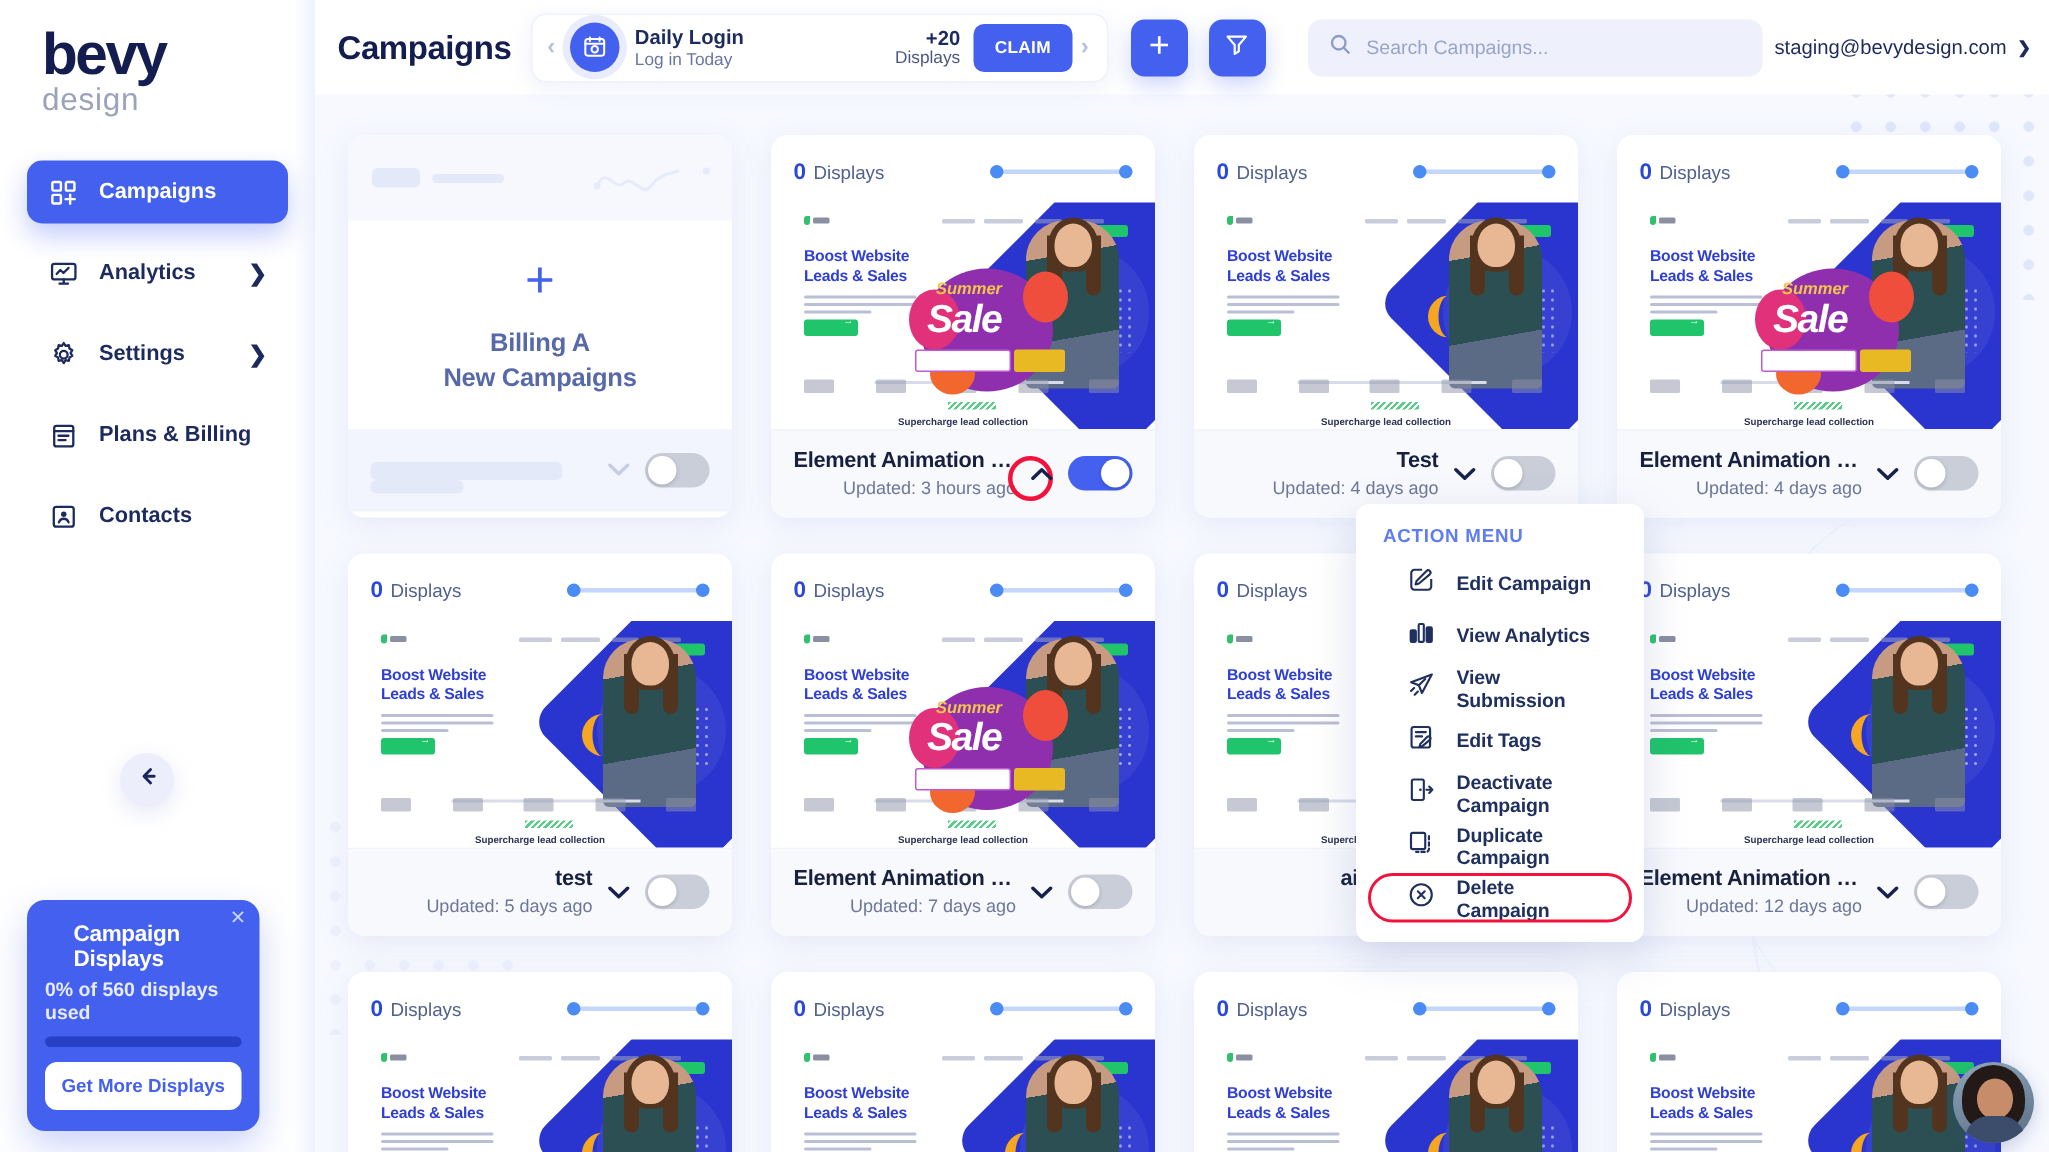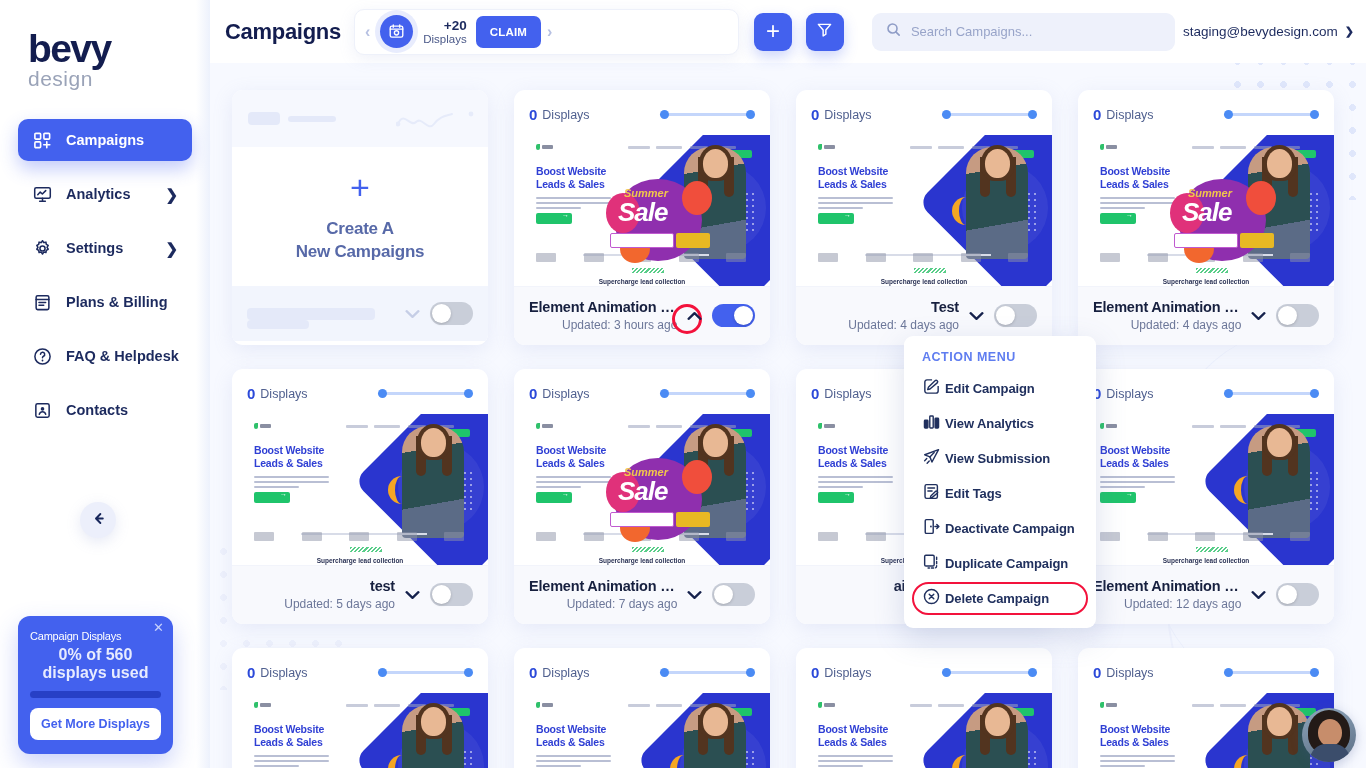--- a/index.html
+++ b/index.html
@@ -14,21 +14,21 @@
   
   .sidebar {
     position: absolute; left: 0; top: 0; width: 210px; height: 768px;
     background: #ffffff; z-index: 30;
   }
   .sidebar:after{
     content:""; position:absolute; right:0; top:0; width:14px; height:100%;
     background: linear-gradient(to right, rgba(233,238,252,0), rgba(222,230,250,.55));
     pointer-events:none;
   }
-  .logo { padding: 30px 0 0 28px; }
+  .logo { padding: 18px 0 0 28px; }
   .logo .bevy {
     font-size: 39px; font-weight: 700; color: #131d4f; letter-spacing: -1.6px; line-height: 0.95;
   }
   .logo .design {
     font-size: 21px; color: #9aa3b8; letter-spacing: .5px; line-height: 1; margin-top: 1px;
   }
 
   .nav { margin-top: 30px; padding: 0 18px; }
   .nav-item {
     display: flex; align-items: center; gap: 14px;
@@ -56,22 +56,22 @@
   
   .promo {
     position: absolute; left: 18px; bottom: 14px; width: 155px;
     background: #4361ee; border-radius: 12px; padding: 14px 12px 14px;
     box-shadow: 0 10px 24px rgba(67,97,238,.28);
     color: #fff;
   }
   .promo-x {
     position: absolute; right: 9px; top: 5px; color: #c8d2fb; font-size: 13px; cursor: pointer; line-height: 1;
   }
-  .promo-title { font-size: 11px; font-weight: 400; letter-spacing: -.2px; }
-  .promo-sub { font-size: 16px; margin-top: 4px; color: #e7ebfe; font-weight: 600; text-align: center; }
+  .promo-title { font-size: 15px; font-weight: 700; letter-spacing: -.2px; margin-left: 19px; }
+  .promo-sub { font-size: 13px; margin-top: 4px; color: #e7ebfe; font-weight: 600; }
   .promo-bar { height: 7px; border-radius: 4px; background: #2740c6; margin-top: 9px; }
   .promo-bar > i { display:block; height:100%; border-radius:4px; background:#ffffff; width:0%; }
   .promo-btn {
     margin-top: 10px; background: #fff; color: #4361ee; font-size: 12.5px; font-weight: 700;
     height: 32px; border-radius: 8px; display: flex; align-items: center; justify-content: center;
     cursor: pointer;
   }
 
   
   .main {
@@ -278,21 +278,21 @@
   .action-menu {
     position: absolute; left: 694px; top: 336px; width: 192px;
     background: #fff; border-radius: 9px; padding: 14px 0 12px;
     box-shadow: 0 10px 30px rgba(90,110,170,.22); z-index: 50;
   }
   .am-title {
     font-size: 12.5px; font-weight: 700; color: #5f7df0; letter-spacing: .5px;
     padding: 0 18px 7px;
   }
   .am-item {
-    display: flex; align-items: center; gap: 4px; height: 35px; padding: 0 18px;
+    display: flex; align-items: center; gap: 14px; height: 35px; padding: 0 34px;
     cursor: pointer; position: relative;
   }
   .am-item svg { width: 19px; height: 19px; flex: 0 0 19px; }
   .am-label { font-size: 13px; font-weight: 600; color: #20305e; letter-spacing: -.1px; }
   .am-item.danger-ring { }
   .am-ring {
     position: absolute; left: 8px; right: 8px; top: 1px; height: 33px;
     border: 2.5px solid #f3123c; border-radius: 18px; pointer-events: none;
   }
 
@@ -356,30 +356,20 @@
       <div class="nav-item">
         <span class="nav-ico">
           <svg viewBox="0 0 20 20" fill="none" stroke="#1c2a5e" stroke-width="1.6">
               <rect x="3.3" y="3" width="13.4" height="14.5" rx="1.6"></rect>
               <path d="M3.3 6.8h13.4M6.3 10h7M6.3 13h5" stroke-linecap="round"></path>
             </svg>
         </span>
         <span class="nav-label">Plans &amp; Billing</span>
       </div>
 
-      <div class="nav-item">
-        <span class="nav-ico">
-          <svg viewBox="0 0 20 20" fill="none" stroke="#1c2a5e" stroke-width="1.6">
-              <circle cx="10" cy="10" r="8"></circle>
-              <path d="M7.9 7.7a2.2 2.2 0 113.1 2c-.7.4-1 .9-1 1.7" stroke-linecap="round"></path>
-              <circle cx="10" cy="14.2" r=".95" fill="#1c2a5e" stroke="none"></circle>
-            </svg>
-        </span>
-        <span class="nav-label">FAQ &amp; Helpdesk</span>
-      </div>
 
       <div class="nav-item">
         <span class="nav-ico">
           <svg viewBox="0 0 20 20" fill="none" stroke="#1c2a5e" stroke-width="1.6">
               <rect x="3" y="3" width="14" height="14" rx="1.8"></rect>
               <circle cx="10" cy="8.3" r="1.9" fill="#1c2a5e" stroke="none"></circle>
               <path d="M6.6 14c.6-1.8 2-2.6 3.4-2.6s2.8.8 3.4 2.6" stroke-linecap="round"></path>
             </svg>
         </span>
         <span class="nav-label">Contacts</span>
@@ -416,20 +406,24 @@
       <div class="page-title">Campaigns</div>
 
       <div class="reward-pill">
         <span class="pill-arrow">‹</span>
         <span class="reward-ico">
           <svg viewBox="0 0 20 20" fill="none" stroke="#fff" stroke-width="1.6">
               <rect x="2.6" y="3.6" width="14.8" height="13" rx="2"></rect>
               <path d="M2.6 7.2h14.8M6.2 2.4v2.6M13.8 2.4v2.6" stroke-linecap="round"></path>
               <circle cx="10" cy="11.6" r="2.5"></circle>
             </svg>
+        </span>
+        <span class="reward-txt">
+          <span class="reward-name" style="display:block">Daily Login</span>
+          <span class="reward-sub" style="display:block">Log in Today</span>
         </span>
         <span class="reward-num">
           <span class="reward-plus" style="display:block">+20</span>
           <span class="reward-disp" style="display:block">Displays</span>
         </span>
         <span class="claim-btn">CLAIM</span>
         <span class="pill-arrow">›</span>
       </div>
 
       <div class="sq-btn plus">
@@ -470,21 +464,21 @@
             <svg viewBox="0 0 78 22" fill="none" stroke="#e6ebfa" stroke-width="2" stroke-linecap="round">
                 <path d="M2 16c6-14 12 4 18-2s12 10 18 2 12-8 18-10"></path>
                 <circle cx="2" cy="16" r="2.4" fill="#e6ebfa" stroke="none"></circle>
                 <circle cx="75" cy="6" r="2.4" fill="#e6ebfa" stroke="none"></circle>
               </svg>
           </span>
         </div>
         <div class="create-body">
           <div class="create-plus">+</div>
           <div class="create-txt">
-            <span>Create A</span><br>
+            <span>Billing A</span><br>
             <span>New Campaigns</span>
           </div>
         </div>
         <div class="create-foot" style="position:relative">
           <i class="sk3"></i>
           <i class="sk4"></i>
           <span style="margin-left:auto;display:flex;align-items:center;gap:10px">
             <span>
               <svg width="15" height="10" viewBox="0 0 15 10" fill="none" stroke="#c6cee6" stroke-width="2.3" stroke-linecap="round" stroke-linejoin="round">
                   <path d="M1.6 2.2L7.5 7.8l5.9-5.6"></path>

